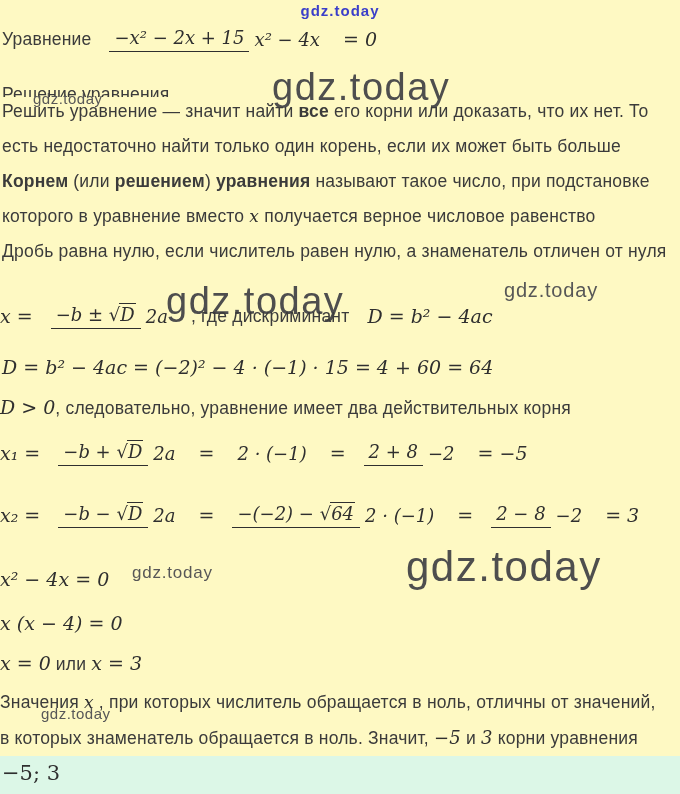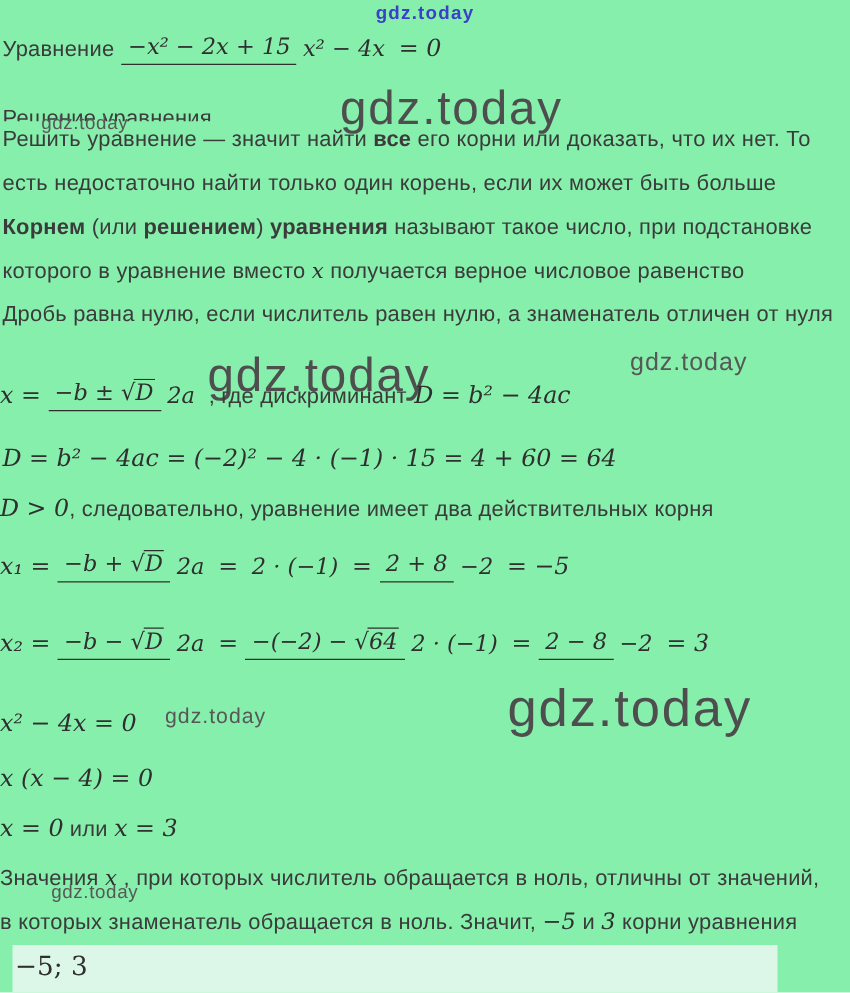--- a/index.html
+++ b/index.html
@@ -1,58 +1,57 @@
 <!DOCTYPE html>
 <html><head>
 <meta charset="utf-8">
 <style>
   html,body{margin:0;padding:0;background:#ffffff;}
   .page{
     position:relative;
     width:680px;height:794px;
-    background:#86efac;
+    background:#fef9c3;
     overflow:hidden;
     font-family:"Liberation Sans",sans-serif;
   }
   .abs{position:absolute;}
   .sans{
     font-family:"Liberation Sans",sans-serif;
     font-size:17.5px;color:#3b3b3b;letter-spacing:0.2px;
     white-space:nowrap;
   }
   .b{font-weight:bold;}
   .math{
     font-family:"DejaVu Serif",serif;font-style:italic;
     font-size:19px;color:#2f2f2f;white-space:nowrap;
   }
   .math.inline{font-size:18px;}
-  .eqrow{display:flex;align-items:center;gap:6px;white-space:nowrap;}
+  .eqrow{display:flex;align-items:center;gap:18px;white-space:nowrap;}
   .frac{
     display:inline-flex;flex-direction:row;align-items:center;
     font-family:"DejaVu Serif",serif;font-style:italic;
     font-size:18px;color:#2f2f2f;text-align:center;
   }
   .frac .num{padding:0 5px 1px 5px;border-bottom:1.4px solid #2f2f2f;line-height:24px;}
   .frac .den{padding:1px 5px 0 5px;line-height:24px;}
   .sqrt{white-space:nowrap;}
   .sqrt::before{content:"\221A";font-style:normal;margin-right:-1px;}
   .sqrt .rad{border-top:1.3px solid #2f2f2f;padding:0 1px;}
   .wm{
     font-family:"Liberation Sans",sans-serif;
     color:#575757;font-weight:300;white-space:nowrap;line-height:1;
   }
   .wm.big{font-size:38px;letter-spacing:1.5px;color:#4e4e4e;}
   .wm.med{font-size:20px;letter-spacing:0.8px;}
   .wm.small{font-size:15px;letter-spacing:0.5px;}
   .wm.blue{font-size:15px;letter-spacing:1px;color:#3b3fc9;font-weight:bold;}
   .clipwrap{overflow:hidden;}
   .answer-bar{
-    left:0;top:756px;width:612px;height:38px;
+    left:0;top:756px;width:680px;height:38px;
     background:#dcf7e7;
-    margin-left:10px;
   }
   .answer-bar .answer-text{
     position:absolute;left:2px;top:5px;
     font-family:"DejaVu Serif",serif;font-size:21px;color:#2f2f2f;
     white-space:nowrap;
   }
 </style>
 </head>
 <body>
 

